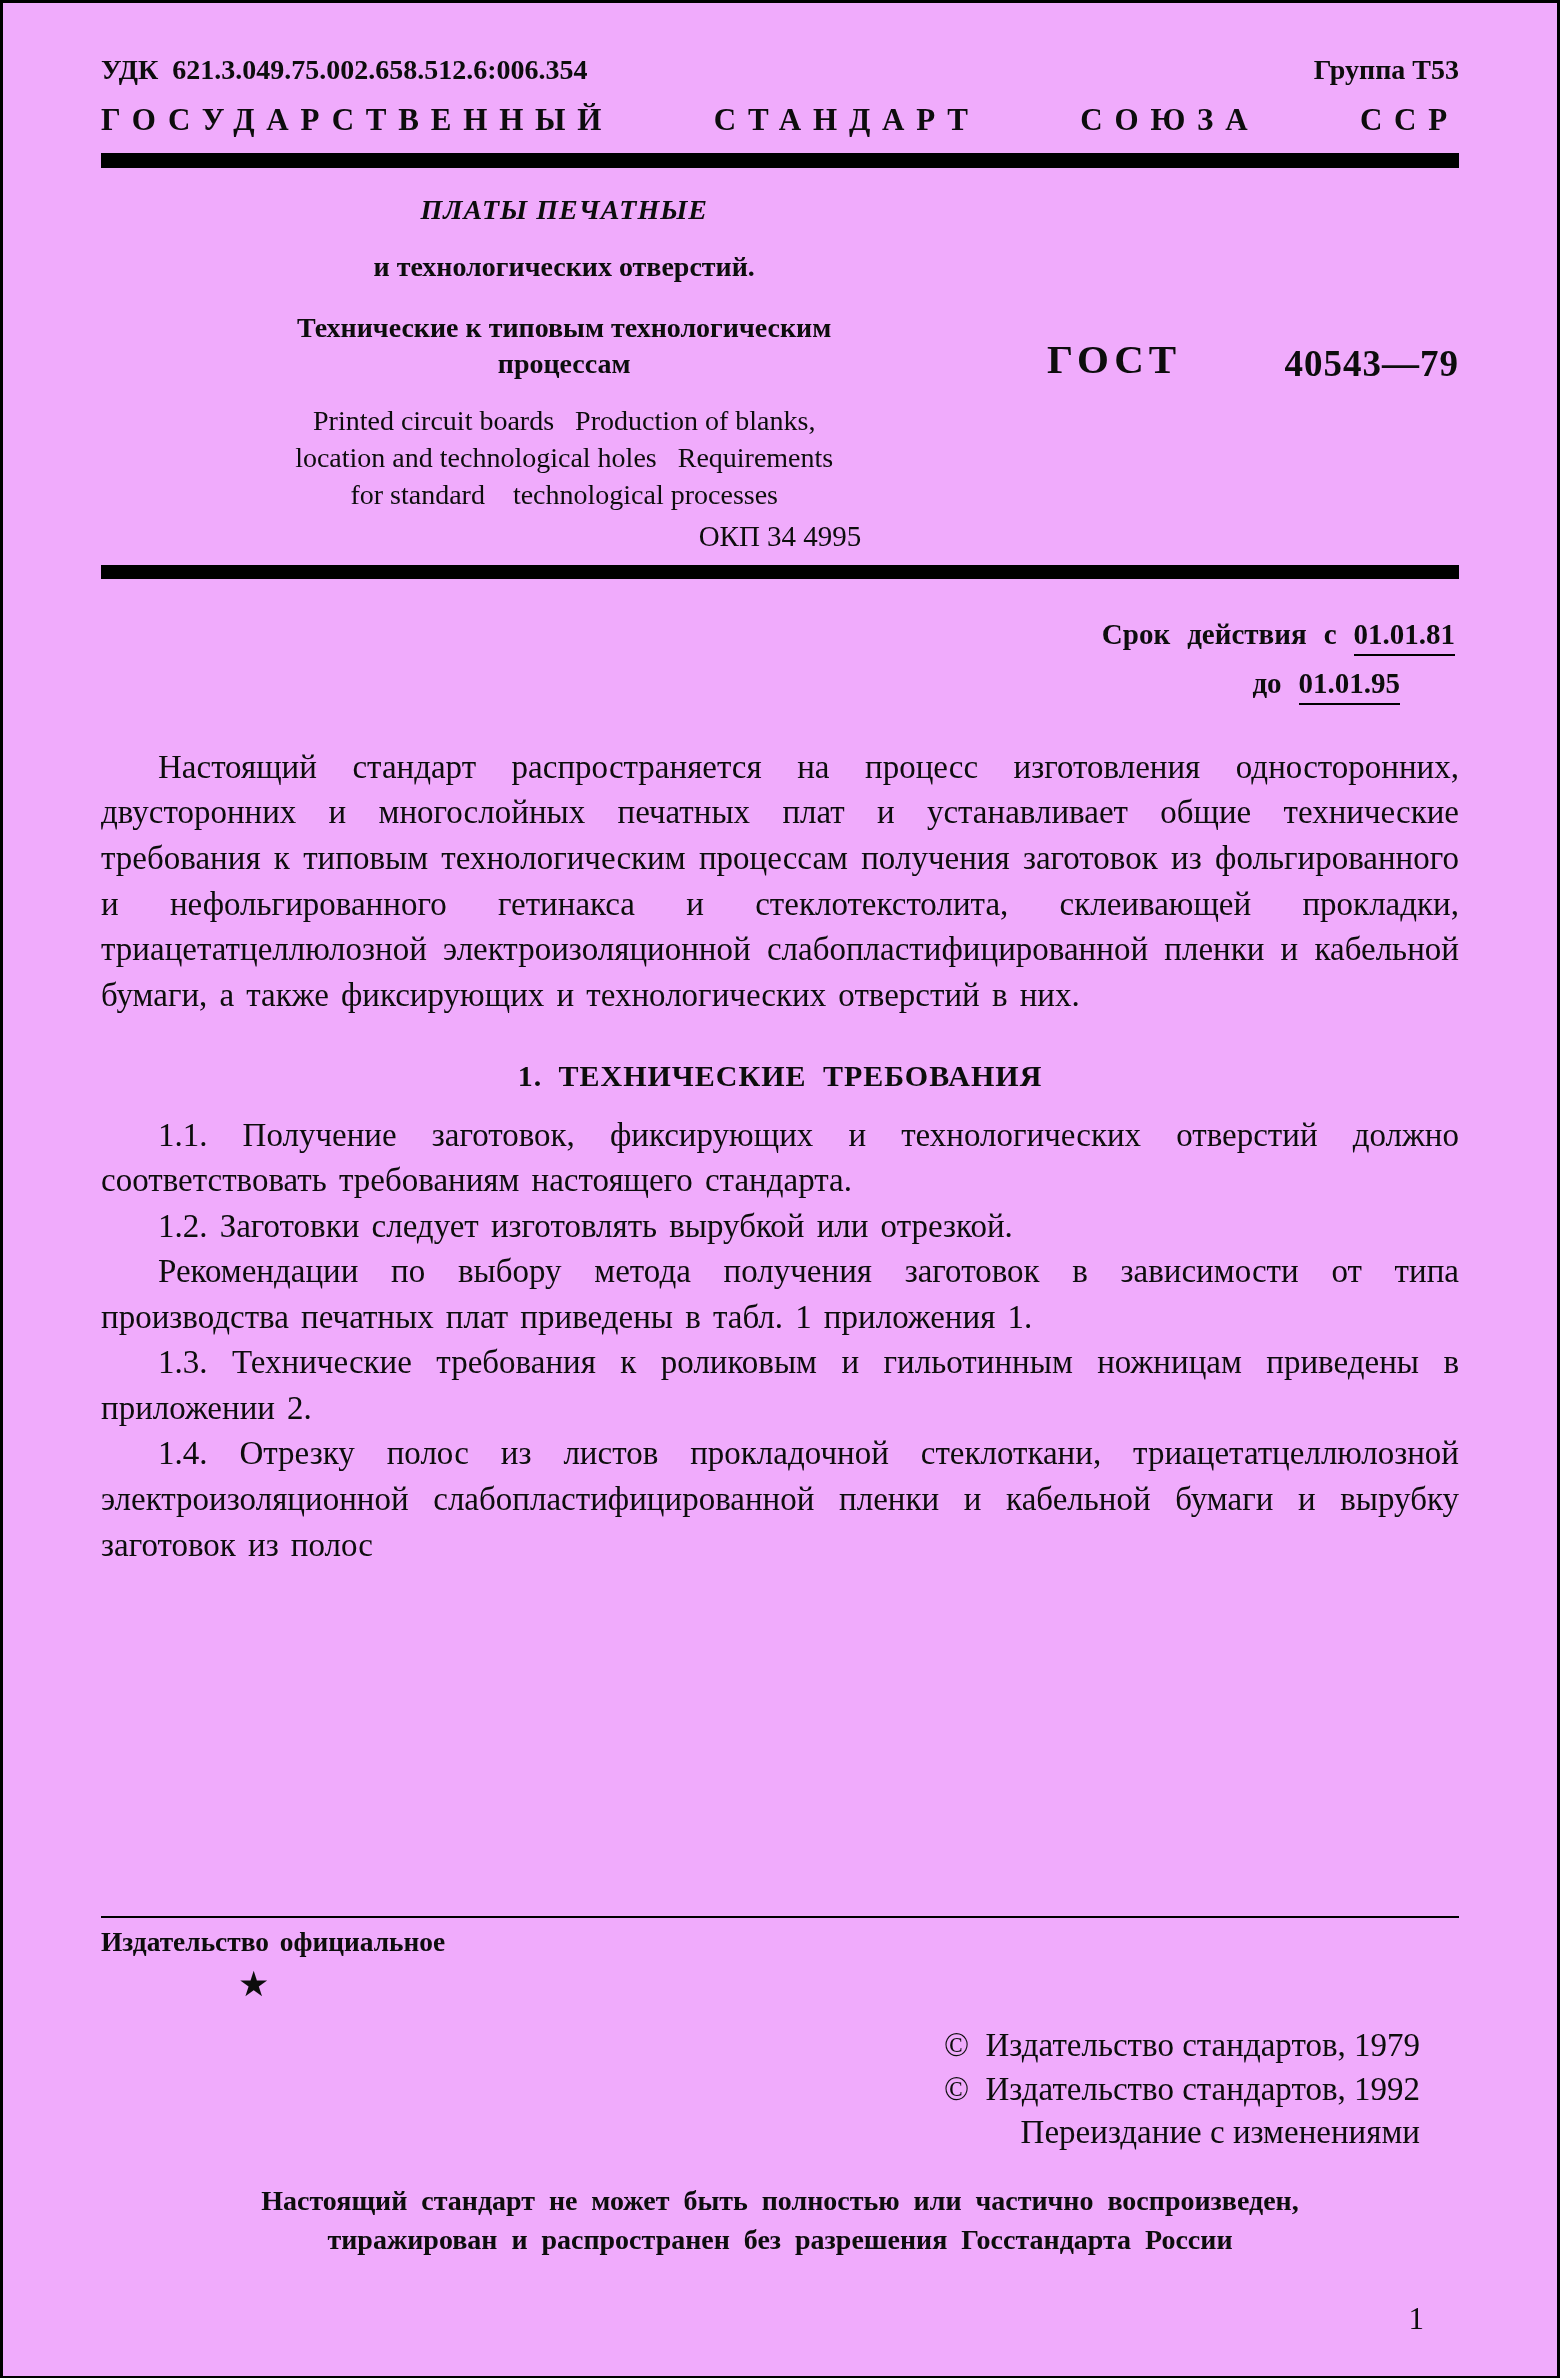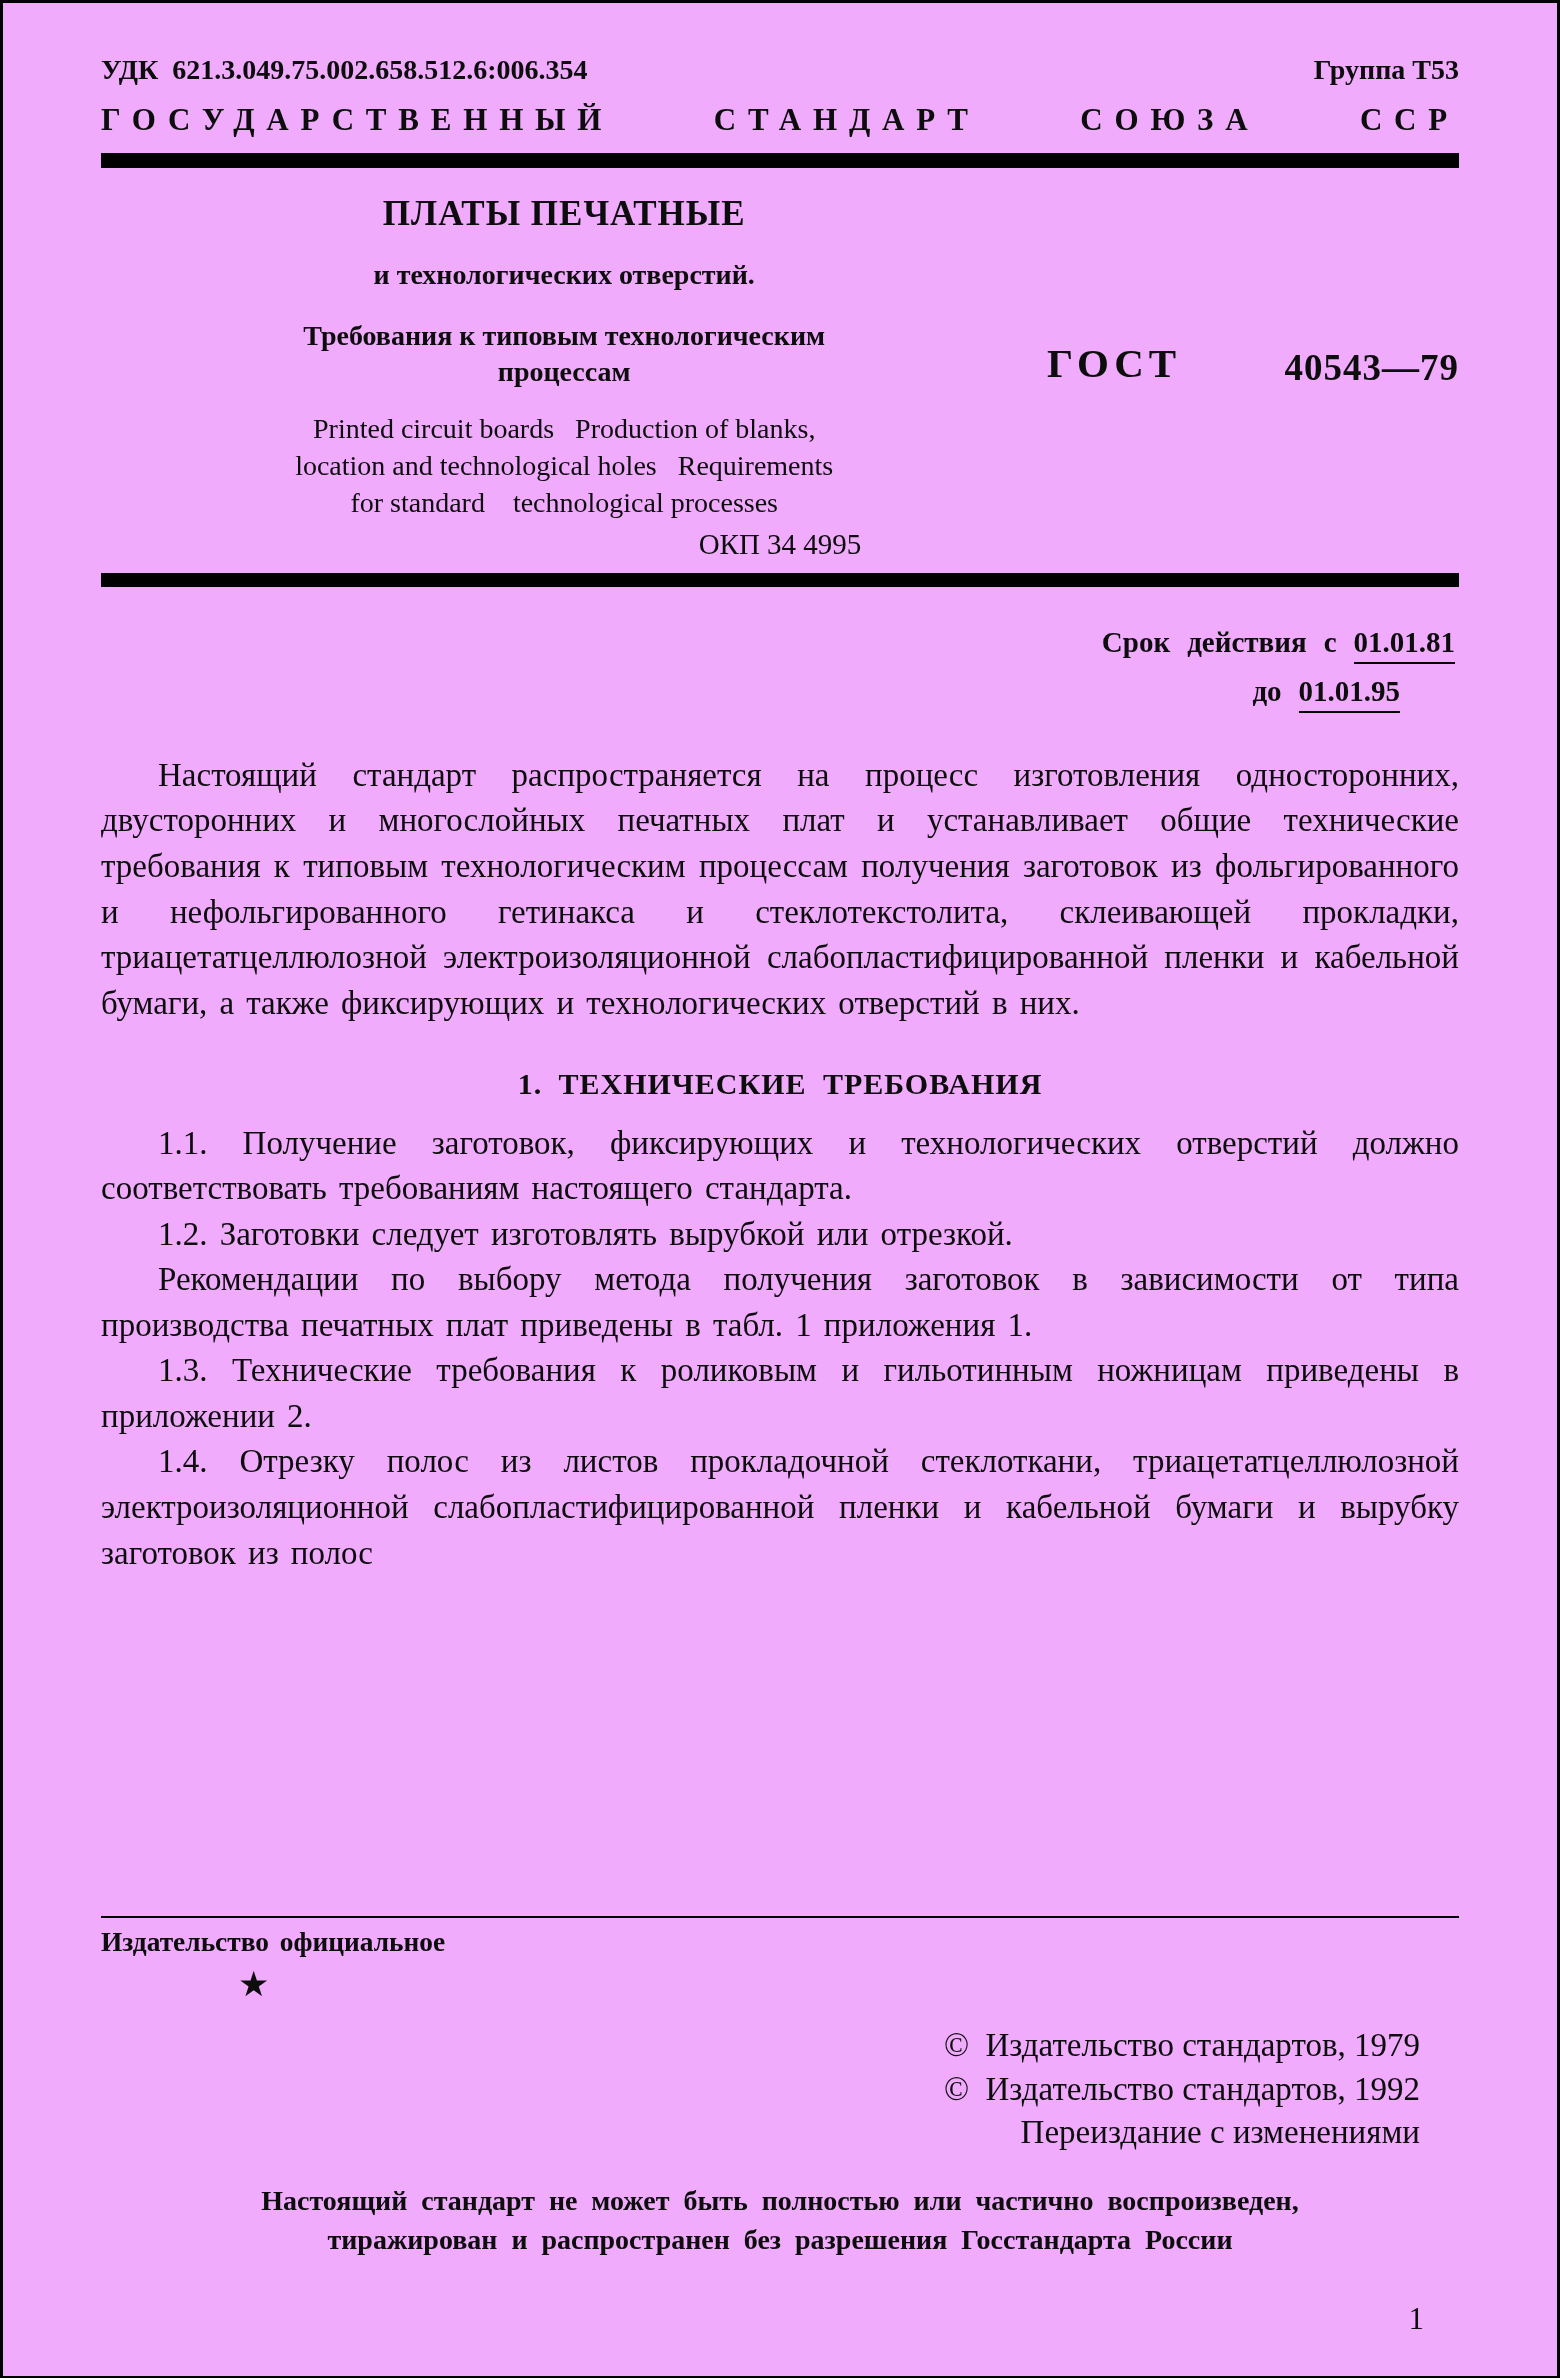--- a/index.html
+++ b/index.html
@@ -36,21 +36,21 @@
 
   .bar { height: 14.7px; background: #000; }
   .bar-top { margin-top: 15.7px; }
   .bar-bottom { margin-top: 11.8px; }
 
   
   .title-block { display: flex; margin-top: 25.5px; }
   .title-left { flex: 1; text-align: center; padding-right: 19.6px; }
   .title-right { width: 412px; display: flex; flex-direction: row; justify-content: space-between; align-items: center; margin-top: 9.8px; }
 
-  .doc-title { font-size: 35px; font-weight: bold; letter-spacing: 1px; }
+  .doc-title { font-size: 28px; font-weight: bold; letter-spacing: 1px; font-style: italic; }
   .subtitle-group-1 { margin-top: 23.5px; }
   .subtitle-group-2 { margin-top: 23.5px; }
   .subtitle-line { font-size: 28px; font-weight: bold; line-height: 1.32; }
   .english-group { margin-top: 19.6px; }
   .english-line { font-size: 28px; line-height: 1.32; white-space: pre-wrap; }
 
   .gost-label { font-size: 41px; font-weight: bold; letter-spacing: 4.9px; }
   .gost-number { font-size: 37px; font-weight: bold; margin-top: 9.8px; letter-spacing: 1px; }
 
   .okp { font-size: 29px; margin-top: 5.9px; text-align: center; }
@@ -104,21 +104,21 @@
 
   <div class="bar bar-top"></div>
 
   <div class="title-block">
     <div class="title-left">
       <div class="doc-title">ПЛАТЫ ПЕЧАТНЫЕ</div>
       <div class="subtitle-group-1">
         <div class="subtitle-line">и технологических отверстий.</div>
       </div>
       <div class="subtitle-group-2">
-        <div class="subtitle-line">Требования к типовым технологическим</div>
+        <div class="subtitle-line">Технические к типовым технологическим</div>
         <div class="subtitle-line">процессам</div>
       </div>
       <div class="english-group">
         <div class="english-line">Printed circuit boards   Production of blanks,</div>
         <div class="english-line">location and technological holes   Requirements</div>
         <div class="english-line">for standard    technological processes</div>
       </div>
     </div>
     <div class="title-right">
       <div class="gost-label">ГОСТ</div>

